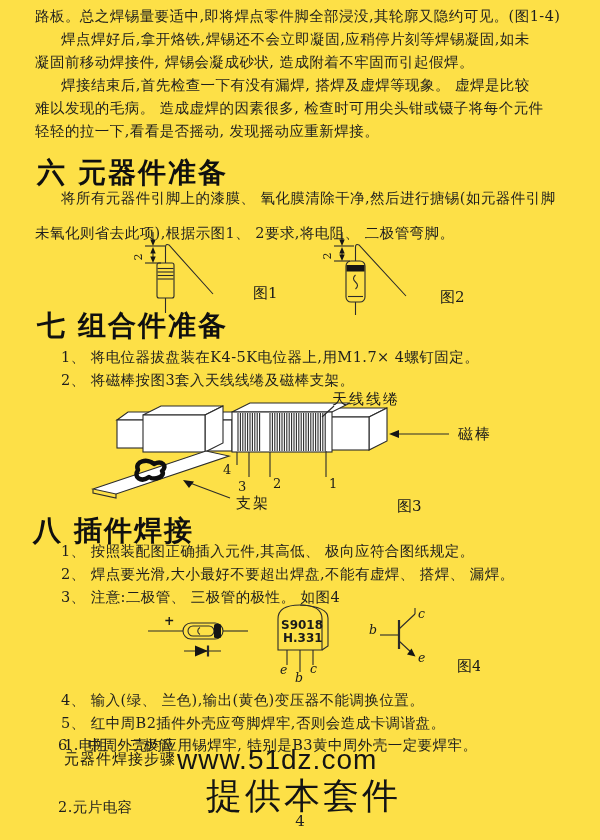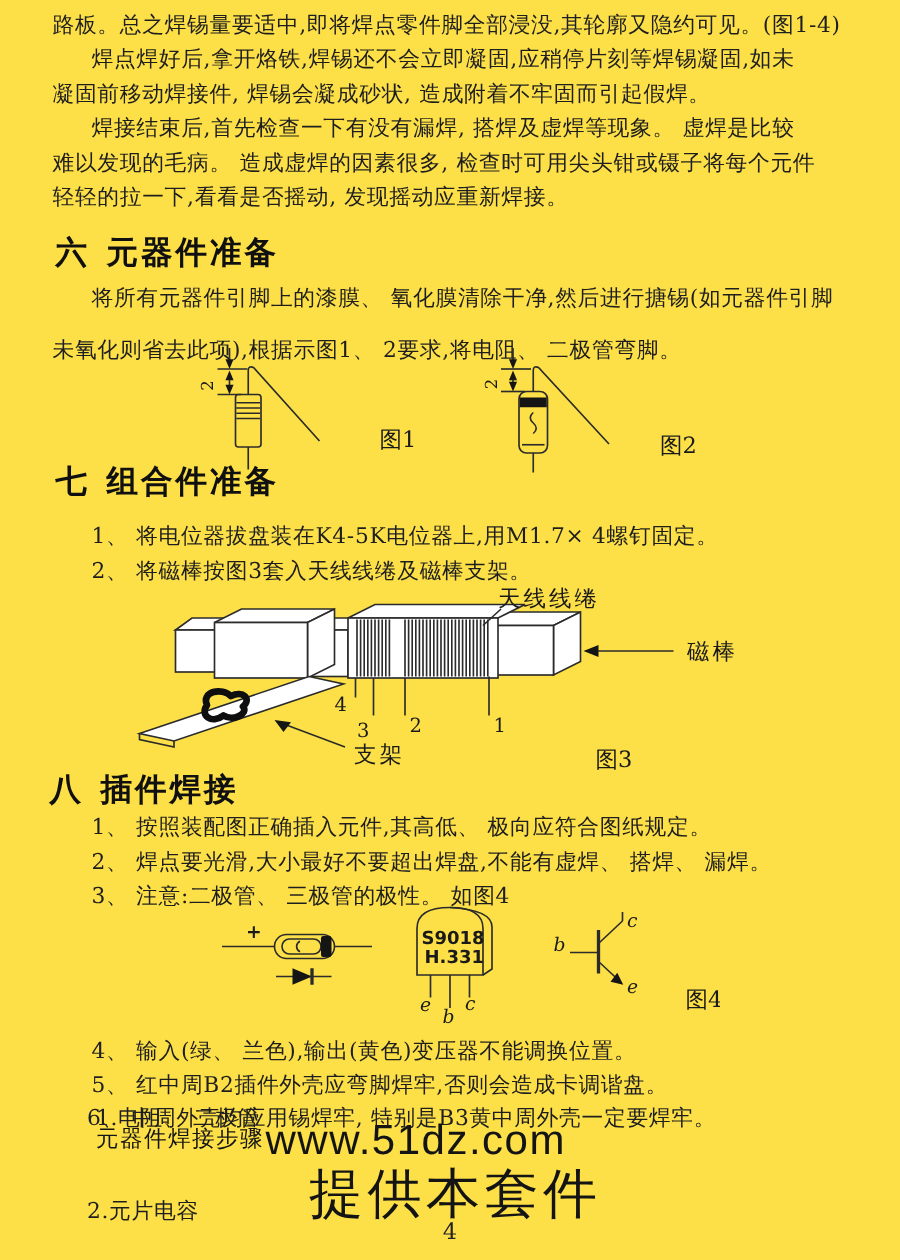--- a/index.html
+++ b/index.html
@@ -1,20 +1,20 @@
 <!DOCTYPE html>
 <html><head>
 <meta charset="utf-8">
 <style>
   html,body{margin:0;padding:0;background:#ffffff;}
   .page{position:relative;width:600px;height:840px;background:#fde047;overflow:hidden;
         font-family:"DejaVu Serif","Liberation Serif",serif;color:#1e1e1e;}
   .tx{position:absolute;font-size:14.5px;letter-spacing:0.45px;white-space:nowrap;color:#1e1e1e;}
   .hd{position:absolute;font-family:"DejaVu Sans","Liberation Sans",sans-serif;
-      font-weight:bold;font-size:21px;letter-spacing:2px;color:#101010;white-space:nowrap;}
+      font-weight:bold;font-size:28px;letter-spacing:2px;color:#101010;white-space:nowrap;}
   .hd .num{margin-right:13px;letter-spacing:0;}
   .steps-hd{position:absolute;font-family:"DejaVu Sans","Liberation Sans",sans-serif;
       font-weight:normal;font-size:15px;letter-spacing:1px;color:#141414;white-space:nowrap;}
   .wm{position:absolute;font-family:"Liberation Sans","DejaVu Sans",sans-serif;
       color:#141414;white-space:nowrap;}
   .wm1{font-size:28px;letter-spacing:1px;}
   .wm2{font-size:36px;letter-spacing:3px;}
   .pageno{position:absolute;top:812px;left:0;width:600px;text-align:center;font-size:15px;color:#222;}
   svg.fig{position:absolute;}
   svg.fig line, svg.fig path, svg.fig rect, svg.fig polyline{stroke:#2b2b2b;stroke-width:1.1;fill:none;}

